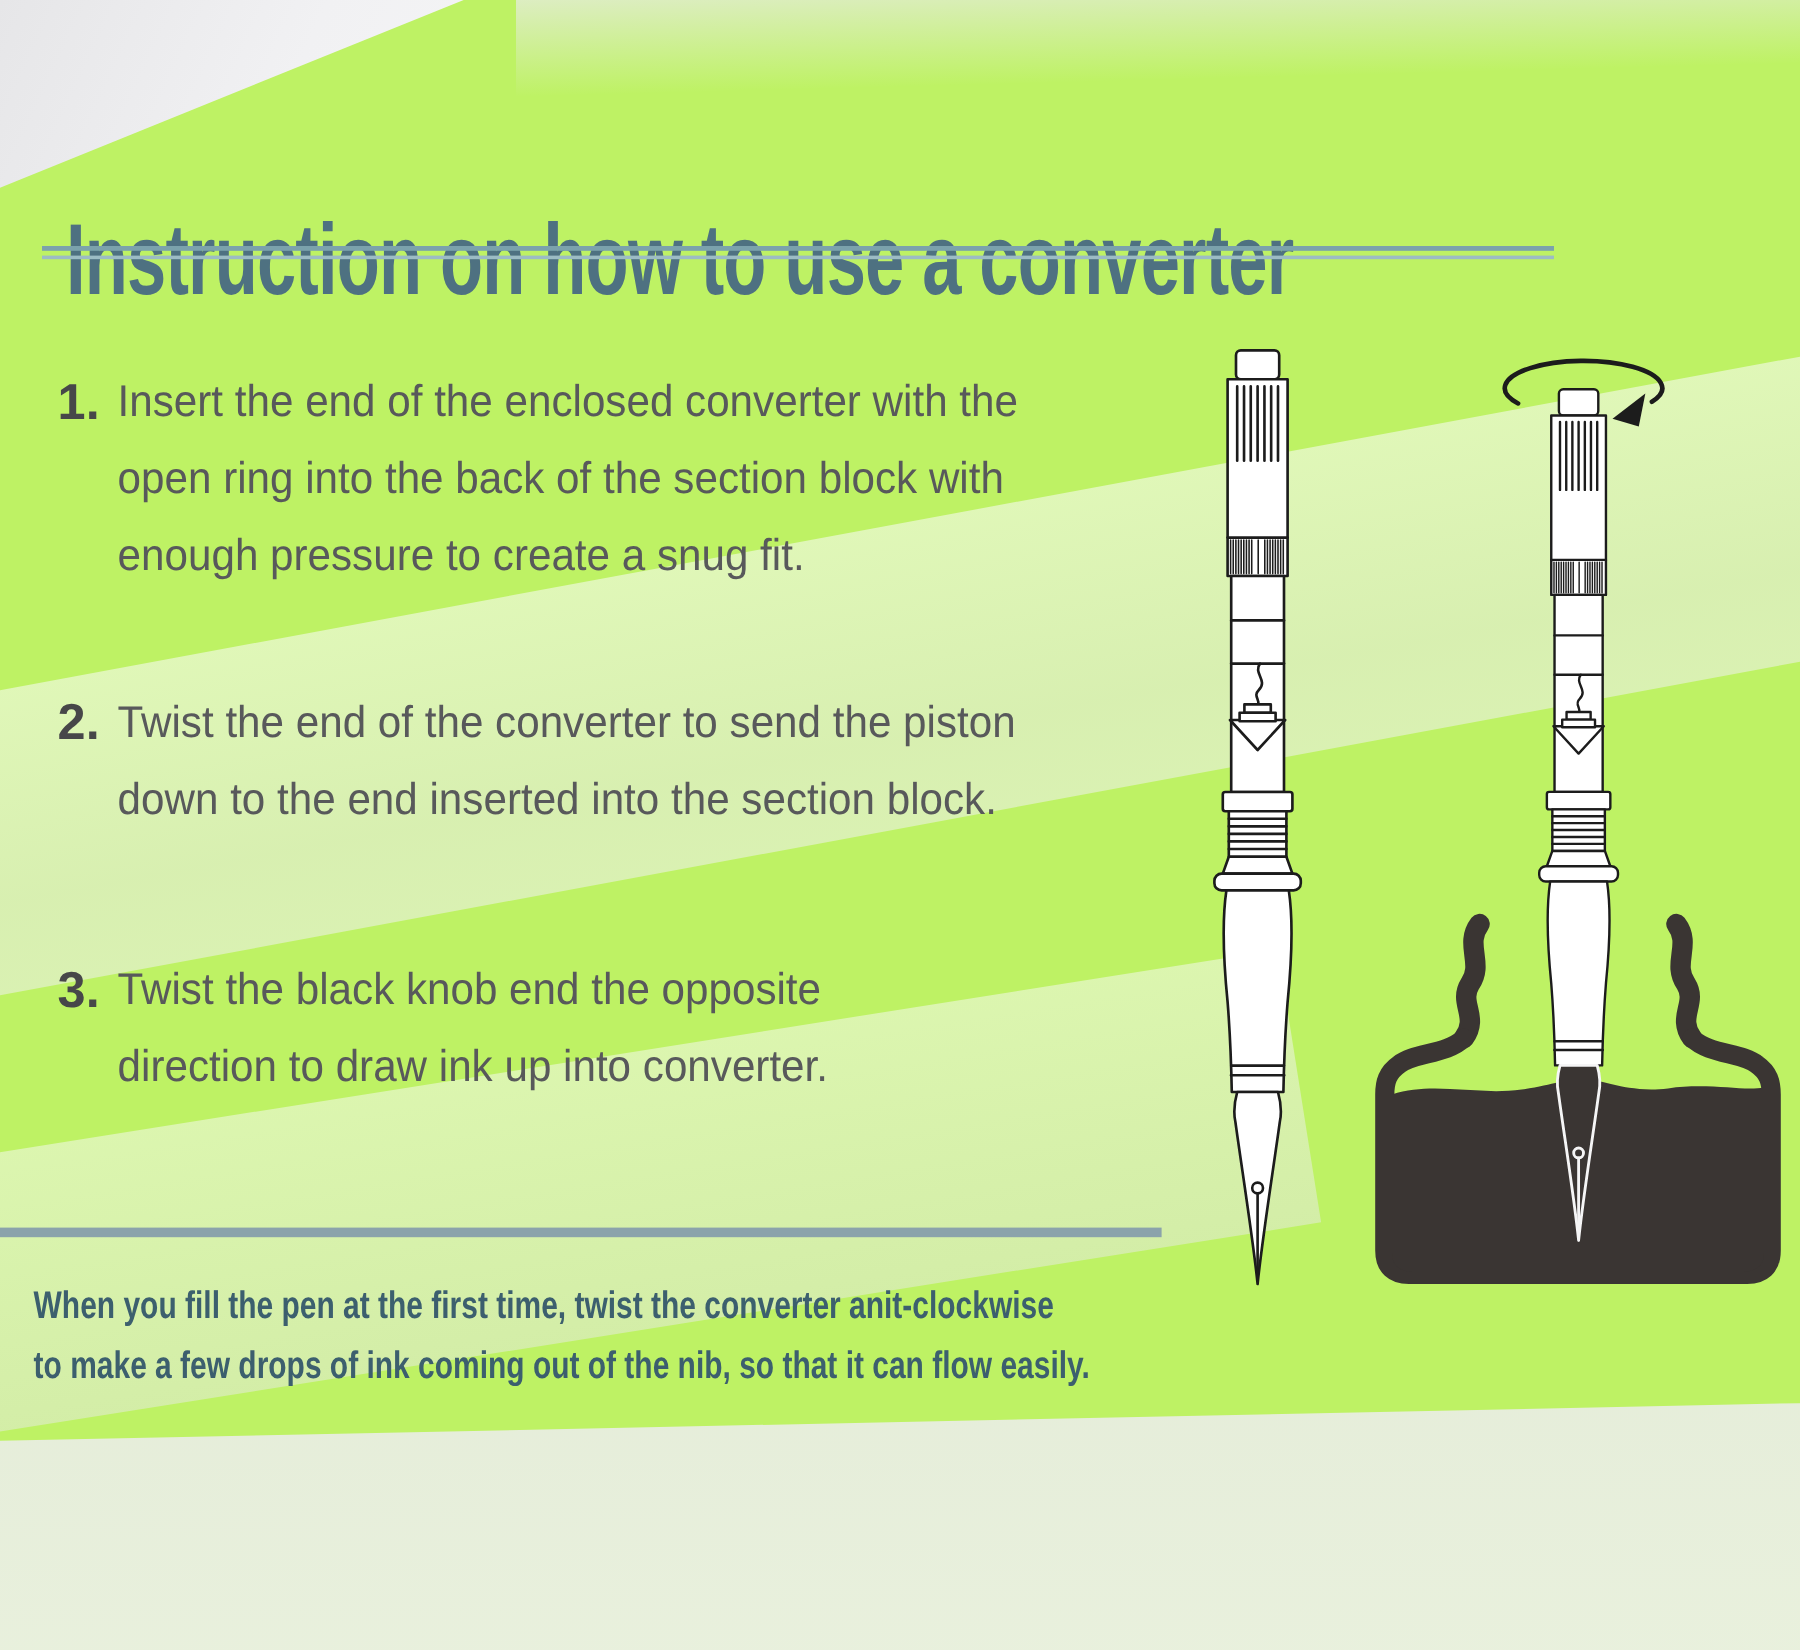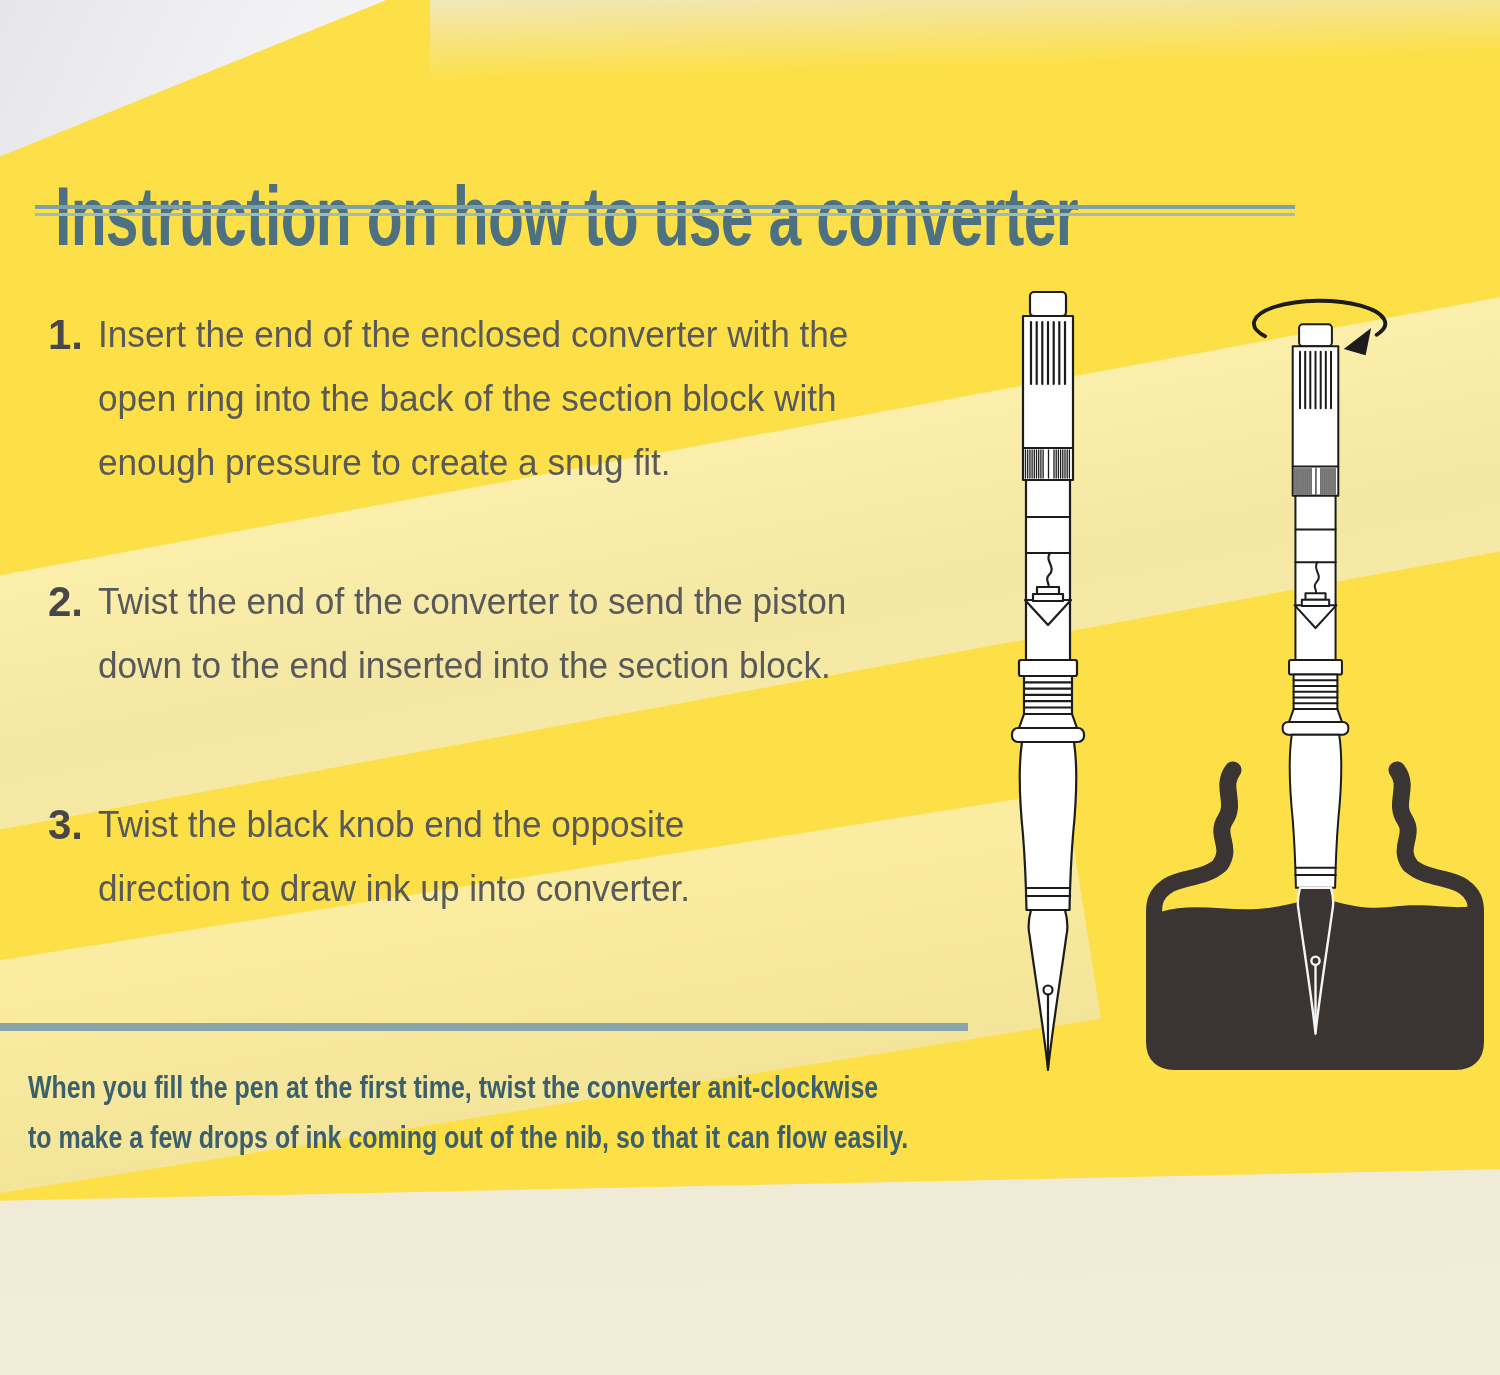--- a/index.html
+++ b/index.html
@@ -1,19 +1,19 @@
 <!DOCTYPE html>
 <html><head>
 <meta charset="utf-8">
 <style>
   html,body{margin:0;padding:0;background:#ffffff;}
   .page{
     position:relative;
     width:1500px;height:1375px;
-    background:#fde047;
+    background:#bef264;
     overflow:hidden;
     font-family:"Liberation Sans", sans-serif;
   }
   
   .bg{position:absolute;z-index:0;pointer-events:none;}
   .bg-tl{
     left:0;top:0;width:420px;height:170px;
     background:linear-gradient(115deg,#e6e6e8 0%,#f1f1f3 55%,#f5f5f6 100%);
     clip-path:polygon(0 0,92% 0,0 92%);
   }

